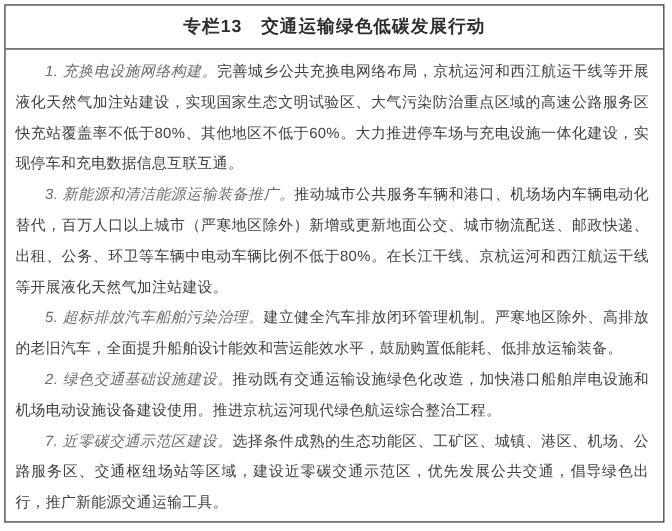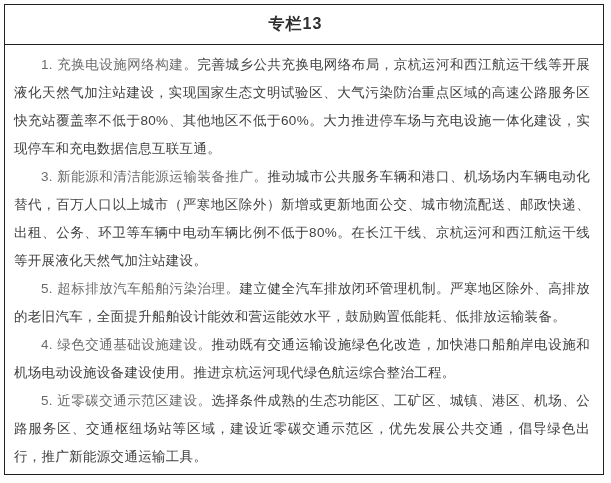--- a/index.html
+++ b/index.html
@@ -45,40 +45,42 @@
   .para {
     margin: 0;
     text-indent: 2em;
     text-align: justify;
     font-size: 13.5px;
     line-height: 28px;
     color: #3f3f3f;
     letter-spacing: 0.3px;
   }
   .para .lead {
+    font-style: italic;
     color: #6b6b6b;
   }
 </style>
 </head>
 <body>
 
 <div class="stage">
   <div class="column-box">
 
     <div class="box-header">
       <span class="title-label">专栏13</span>
+      <span class="title-text">交通运输绿色低碳发展行动</span>
     </div>
 
     <div class="box-body">
 
       <p class="para"><span class="lead">1. 充换电设施网络构建。</span><span>完善城乡公共充换电网络布局，京杭运河和西江航运干线等开展液化天然气加注站建设，实现国家生态文明试验区、大气污染防治重点区域的高速公路服务区快充站覆盖率不低于80%、其他地区不低于60%。大力推进停车场与充电设施一体化建设，实现停车和充电数据信息互联互通。</span></p>
 
       <p class="para"><span class="lead">3. 新能源和清洁能源运输装备推广。</span><span>推动城市公共服务车辆和港口、机场场内车辆电动化替代，百万人口以上城市（严寒地区除外）新增或更新地面公交、城市物流配送、邮政快递、出租、公务、环卫等车辆中电动车辆比例不低于80%。在长江干线、京杭运河和西江航运干线等开展液化天然气加注站建设。</span></p>
 
       <p class="para"><span class="lead">5. 超标排放汽车船舶污染治理。</span><span>建立健全汽车排放闭环管理机制。严寒地区除外、高排放的老旧汽车，全面提升船舶设计能效和营运能效水平，鼓励购置低能耗、低排放运输装备。</span></p>
 
-      <p class="para"><span class="lead">4. 绿色交通基础设施建设。</span><span>推动既有交通运输设施绿色化改造，加快港口船舶岸电设施和机场电动设施设备建设使用。推进京杭运河现代绿色航运综合整治工程。</span></p>
+      <p class="para"><span class="lead">2. 绿色交通基础设施建设。</span><span>推动既有交通运输设施绿色化改造，加快港口船舶岸电设施和机场电动设施设备建设使用。推进京杭运河现代绿色航运综合整治工程。</span></p>
 
-      <p class="para"><span class="lead">5. 近零碳交通示范区建设。</span><span>选择条件成熟的生态功能区、工矿区、城镇、港区、机场、公路服务区、交通枢纽场站等区域，建设近零碳交通示范区，优先发展公共交通，倡导绿色出行，推广新能源交通运输工具。</span></p>
+      <p class="para"><span class="lead">7. 近零碳交通示范区建设。</span><span>选择条件成熟的生态功能区、工矿区、城镇、港区、机场、公路服务区、交通枢纽场站等区域，建设近零碳交通示范区，优先发展公共交通，倡导绿色出行，推广新能源交通运输工具。</span></p>
 
     </div>
   </div>
 </div>
 
 </body></html>

